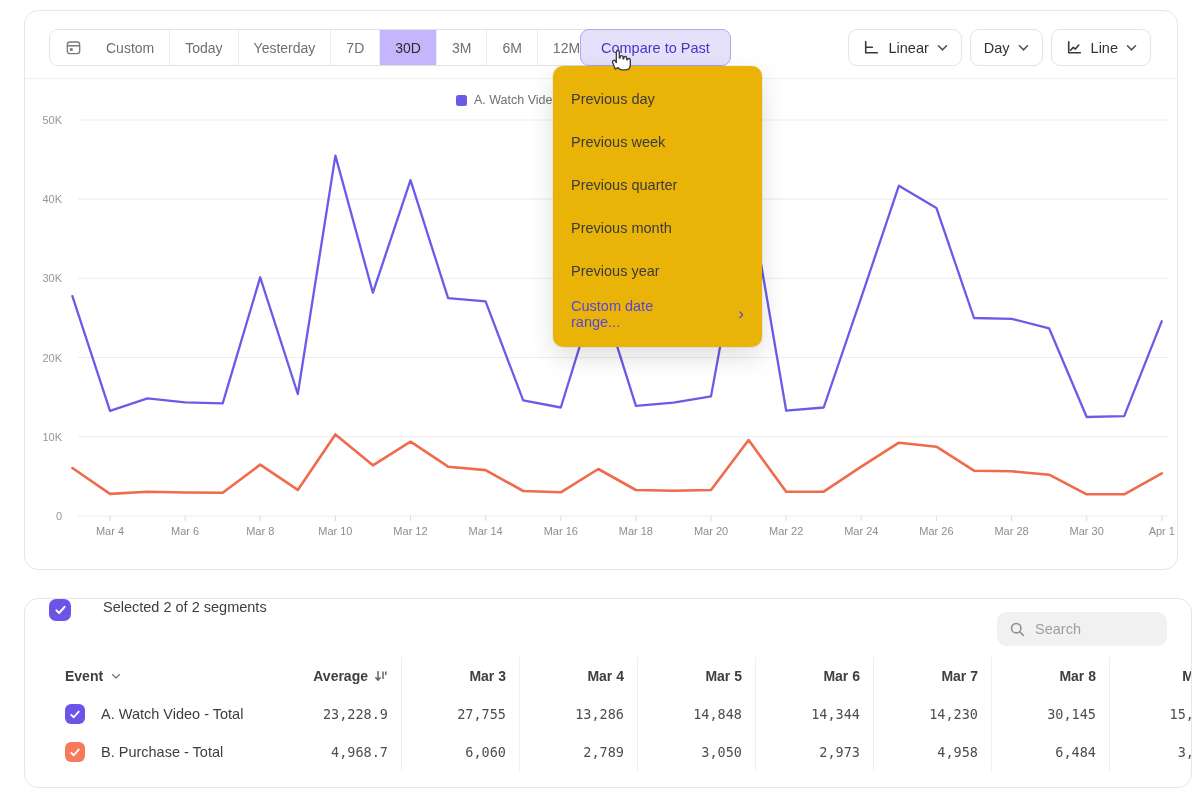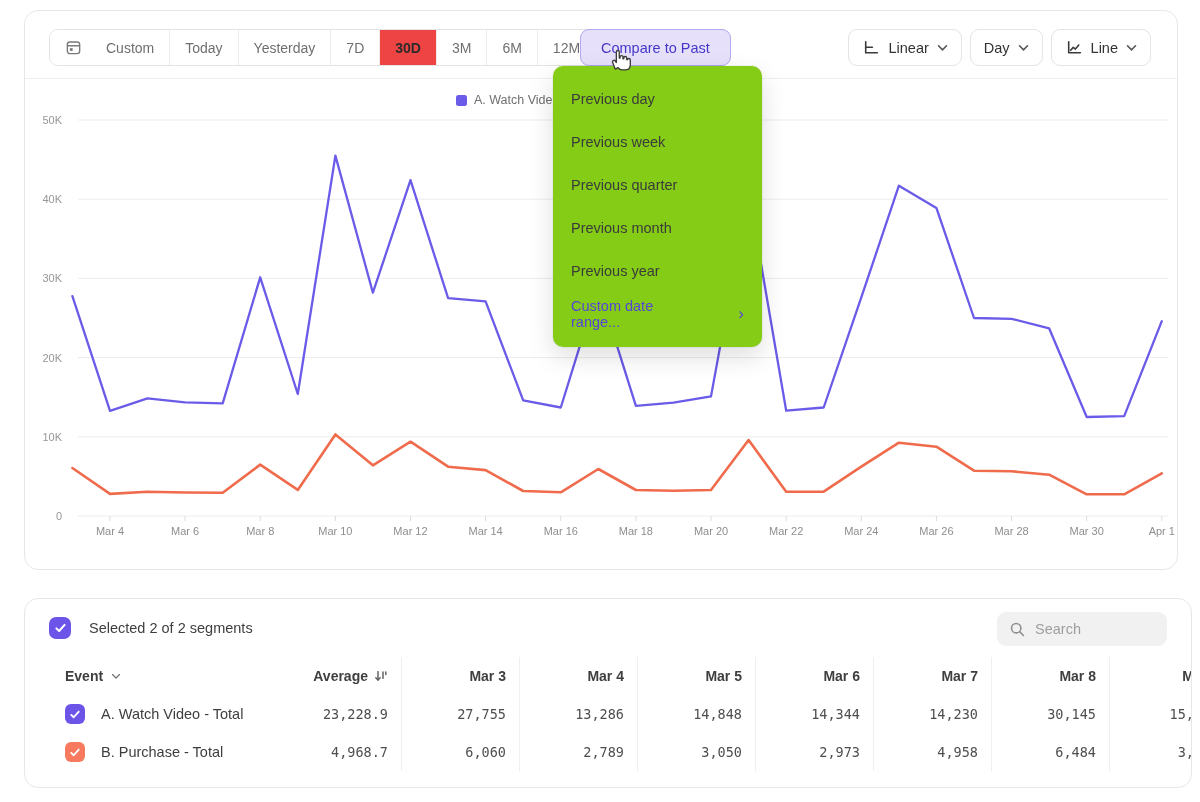--- a/index.html
+++ b/index.html
@@ -6,42 +6,42 @@
   html,body { width:1200px; height:802px; background:#fff; font-family:"Liberation Sans", sans-serif; overflow:hidden; }
   .card { position:absolute; background:#fff; border:1px solid #E7E7E7; border-radius:14px; }
   #chart-card { left:24px; top:10px; width:1154px; height:560px; }
   #table-card { left:24px; top:598px; width:1168px; height:190px; overflow:hidden; }
 
   
   .toolbar { position:absolute; left:0; top:0; width:100%; height:68px; border-bottom:1px solid #F0F0F0; }
   .seg-group { position:absolute; left:24px; top:18px; height:37px; display:flex; align-items:stretch; border:1px solid #E3E3E3; border-radius:9px; overflow:hidden; background:#fff; }
   .seg { display:flex; align-items:center; gap:24px; padding:0 15px; font-size:14px; color:#6F6F6F; border-right:1px solid #ECECEC; cursor:pointer; white-space:nowrap; background:#fff; }
   .seg:last-child { border-right:none; }
-  .seg.selected { background:#ef4444; color:#2B2B2B; font-weight:bold; }
+  .seg.selected { background:#c4b5fd; color:#2B2B2B; font-weight:normal; }
   .compare-btn { position:absolute; left:555px; top:18px; height:37px; padding:0 20px; display:flex; align-items:center; border-radius:9px; font-size:14.5px; font-weight:400; cursor:pointer;text-align:right; }
   .right-btns { position:absolute; right:26px; top:18px; display:flex; gap:8px; }
   .tool-btn { height:37px; display:flex; align-items:center; gap:8px; padding:0 13px; border:1px solid #E4E4E4; border-radius:9px; background:#fff; font-size:14.5px; color:#333; font-weight:500; cursor:pointer; }
 
   
   #chart-svg { position:absolute; left:0; top:0; width:1200px; height:802px; z-index:1; pointer-events:none; }
   .legend { position:absolute; left:456px; top:93px; display:flex; align-items:center; gap:7px; z-index:2; }
   .legend-swatch { width:11px; height:11px; border-radius:2.5px; }
   .legend-label { font-size:12.5px; color:#707070; }
 
   
-  .menu { position:absolute; left:553px; top:66px; width:209px; background:#84cc16; border-radius:10px; z-index:5; padding:11px 0 12px 0;
+  .menu { position:absolute; left:553px; top:66px; width:209px; background:#eab308; border-radius:10px; z-index:5; padding:11px 0 12px 0;
           box-shadow:0 10px 26px rgba(0,0,0,.13), 0 0 0 1px rgba(0,0,0,.04); }
   .menu-item { height:43px; display:flex; align-items:center; padding:0 18px; font-size:14.5px; color:#3B3B3B; cursor:pointer; }
   .menu-item.link { color:#5746D6; justify-content:flex-start;gap:41px; }
   .menu-chevron { font-size:17px; color:#5746D6; line-height:1; }
 
   .cursor { position:absolute; left:606px; top:46px; width:27px; height:27px; z-index:6; pointer-events:none; }
 
   
-  .select-row { position:relative; height:58px; display:flex; align-items:center; padding-left:24px; gap:18px; }
+  .select-row { position:relative; height:58px; display:flex; align-items:flex-start; padding-left:24px; gap:32px; }
   .checkbox { border-radius:6px; display:flex; align-items:center; justify-content:center; cursor:pointer; flex:0 0 auto; }
   .checkbox.big { width:22px; height:22px; border-radius:7px; }
   .checkbox.small { width:20px; height:20px; }
   .select-label { font-size:14.5px; color:#3E3E3E; }
   .search-box { position:absolute; right:24px; top:13px; width:170px; height:34px; background:#F1F1F1; border-radius:9px; display:flex; align-items:center; gap:9px; padding:0 12px; }
   .search-box input { border:none; outline:none; background:transparent; font-size:14.5px; color:#555; width:120px; font-family:"Liberation Sans",sans-serif; }
   .search-box input::placeholder { color:#9E9E9E; }
 
   .grid-table { display:grid; grid-template-columns:24px 232px 120px repeat(6,118px) 98px; }
   .gcell { display:flex; align-items:center; }

